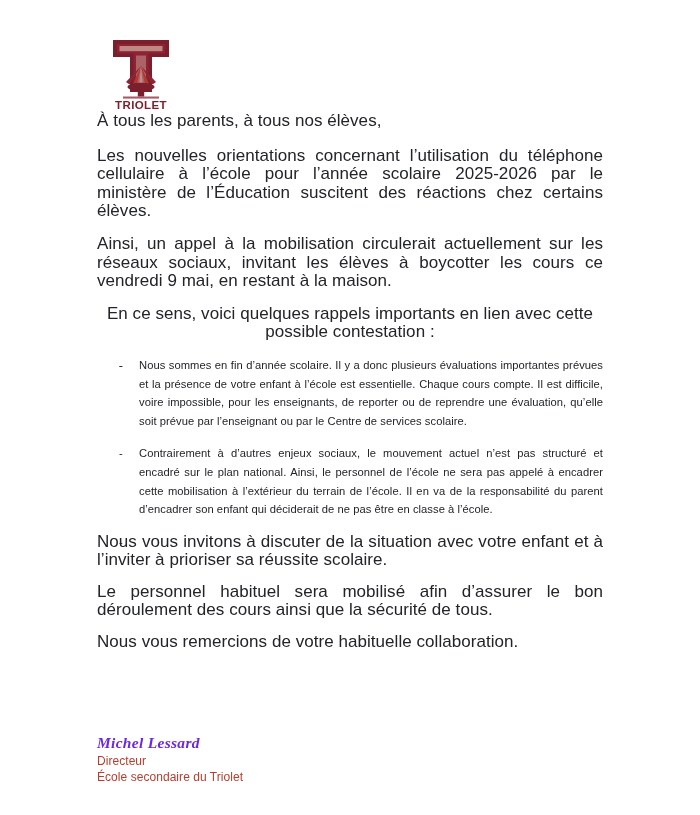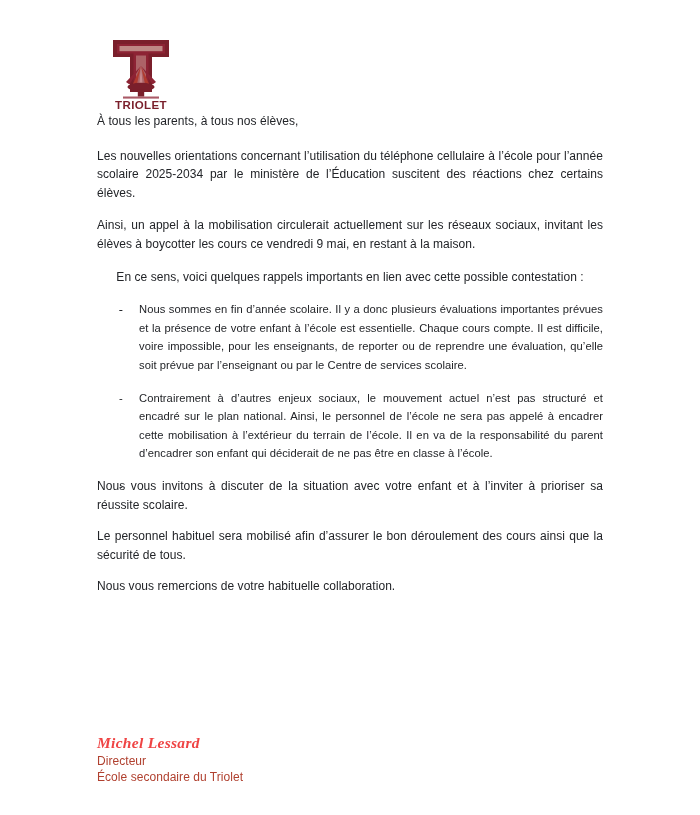--- a/index.html
+++ b/index.html
@@ -44,21 +44,21 @@
 
   
   .content {
     position: absolute;
     left: 97px;
     top: 112px;
     width: 506px;
   }
 
   .para {
-    font-size: 12px;
+    font-size: 17px;
     line-height: 18.6px;
     text-align: justify;
     margin: 0 0 14px 0;
     color: #222428;
     letter-spacing: 0.05px;
   }
 
   .para.salutation {
     text-align: left;
     margin-bottom: 16px;
@@ -111,21 +111,21 @@
     top: 733px;
     width: 400px;
   }
 
   .signature-name {
     font-family: "Liberation Serif", "DejaVu Serif", serif;
     font-style: italic;
     font-weight: bold;
     font-size: 15.5px;
     line-height: 19px;
-    color: #ef4444;
+    color: #6d28d9;
     letter-spacing: 0.3px;
     margin: 0 0 2px 0;
   }
 
   .signature-role,
   .signature-org {
     font-size: 12px;
     line-height: 15.5px;
     color: #b0402f;
     margin: 0;
@@ -162,21 +162,21 @@
       </g>
 
       <text x="36" y="72.5" text-anchor="middle" font-family="Liberation Sans, sans-serif" font-size="11.5" font-weight="bold" letter-spacing="0.4" fill="#7a1f2b">TRIOLET</text>
     </svg>
   </div>
 
   <div class="content">
 
     <p class="para salutation">À tous les parents, à tous nos élèves,</p>
 
-    <p class="para">Les nouvelles orientations concernant l’utilisation du téléphone cellulaire à l’école pour l’année scolaire 2025-2034 par le ministère de l’Éducation suscitent des réactions chez certains élèves.</p>
+    <p class="para">Les nouvelles orientations concernant l’utilisation du téléphone cellulaire à l’école pour l’année scolaire 2025-2026 par le ministère de l’Éducation suscitent des réactions chez certains élèves.</p>
 
     <p class="para">Ainsi, un appel à la mobilisation circulerait actuellement sur les réseaux sociaux, invitant les élèves à boycotter les cours ce vendredi 9 mai, en restant à la maison.</p>
 
     <p class="para lead-in">En ce sens, voici quelques rappels importants en lien avec cette possible contestation :</p>
 
     <ul class="bullets">
       <li class="bullet">
         <span class="bullet-marker">-</span>
       </li>
       <li class="bullet">

